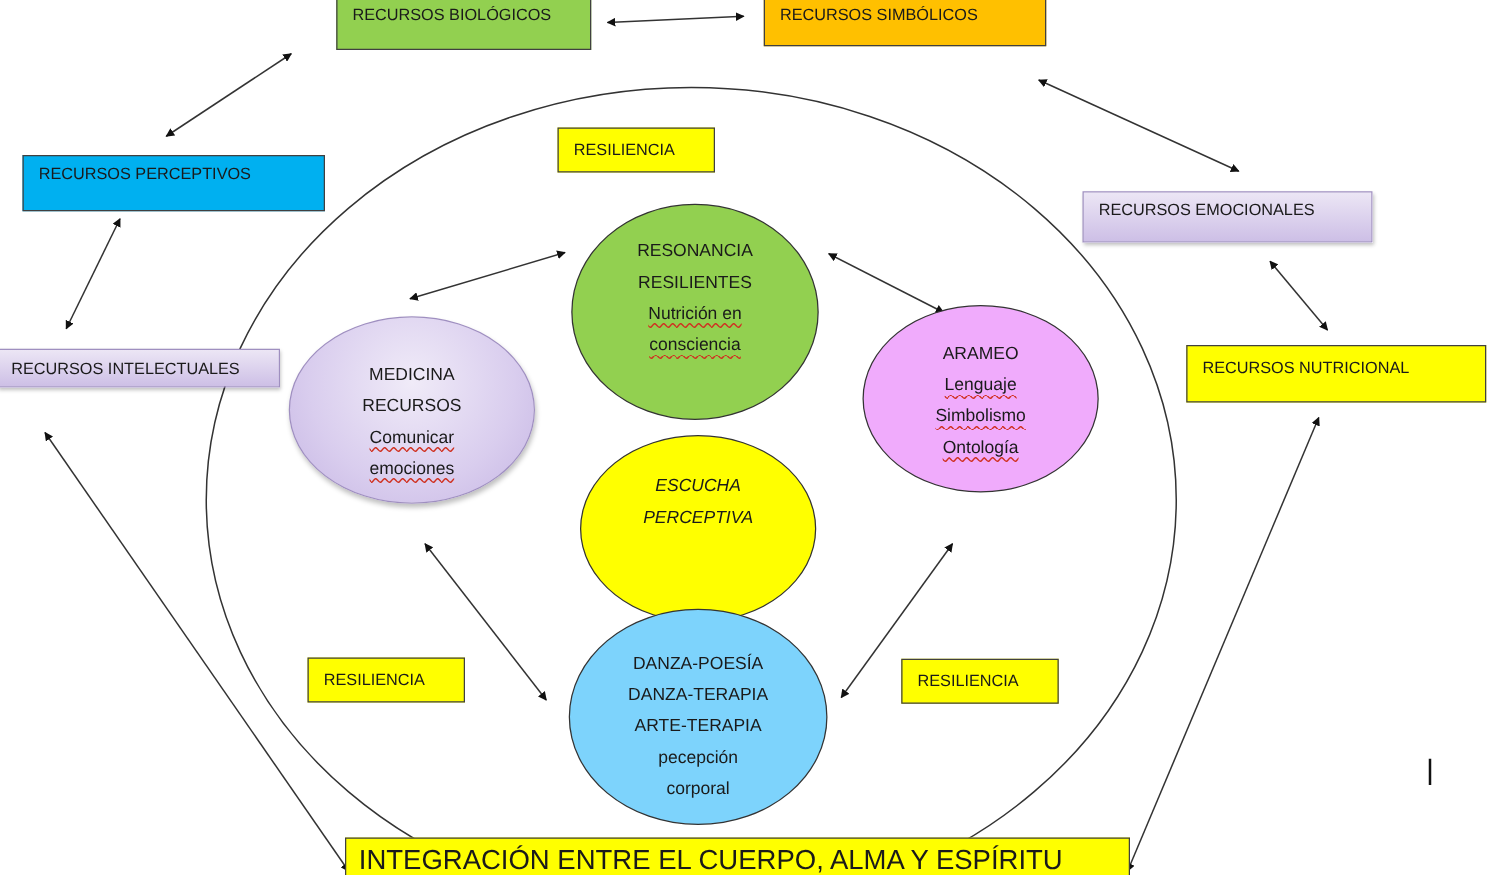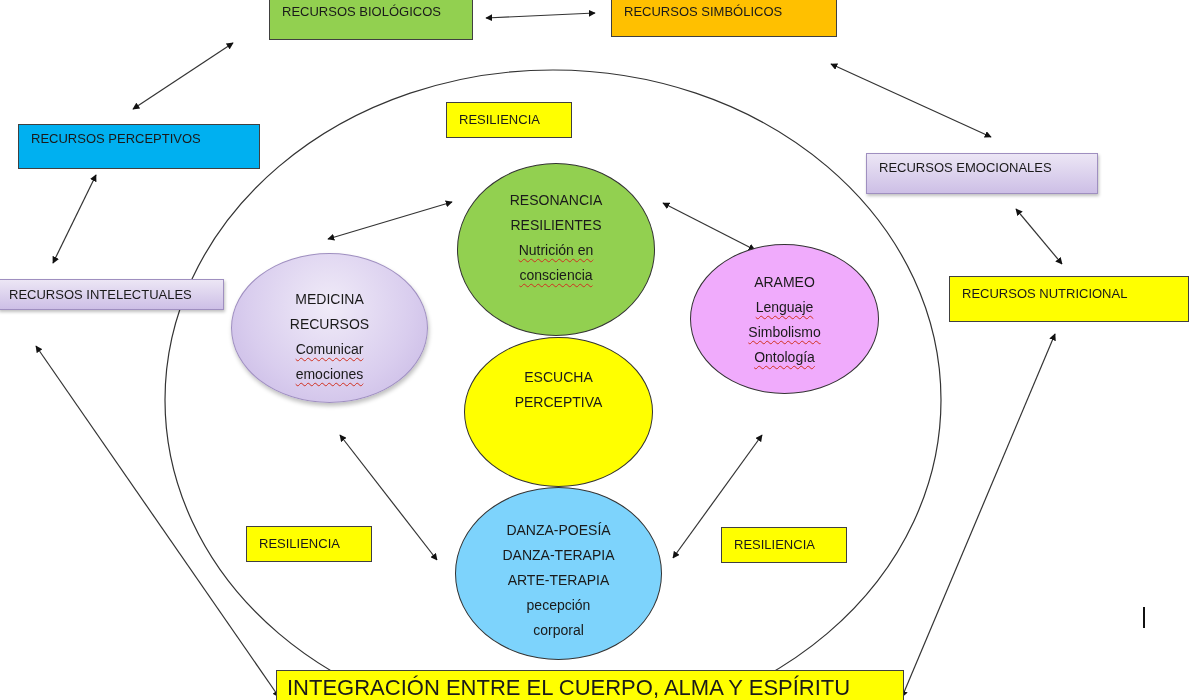--- a/index.html
+++ b/index.html
@@ -132,21 +132,21 @@
   <span class="ln sq">emociones</span>
 </div>
 
 <div class="ell" style="left:690px; top:244px; width:189px; height:150px; background:#f0abfc; padding-top:25px;">
   <span class="ln">ARAMEO</span>
   <span class="ln sq">Lenguaje</span>
   <span class="ln sq">Simbolismo</span>
   <span class="ln sq">Ontología</span>
 </div>
 
-<div class="ell" style="left:464px; top:337px; width:189px; height:150px; background:#ffff00; padding-top:27px;">
+<div class="ell" style="left:464px; top:348px; width:189px; height:150px; background:#ffff00; padding-top:27px;font-style:italic;">
   <span class="ln">ESCUCHA</span>
   <span class="ln">PERCEPTIVA</span>
 </div>
 
 <div class="ell" style="left:455px; top:487px; width:207px; height:173px; background:#7dd3fc; padding-top:30px;">
   <span class="ln">DANZA-POESÍA</span>
   <span class="ln">DANZA-TERAPIA</span>
   <span class="ln">ARTE-TERAPIA</span>
   <span class="ln">pecepción</span>
   <span class="ln">corporal</span>

